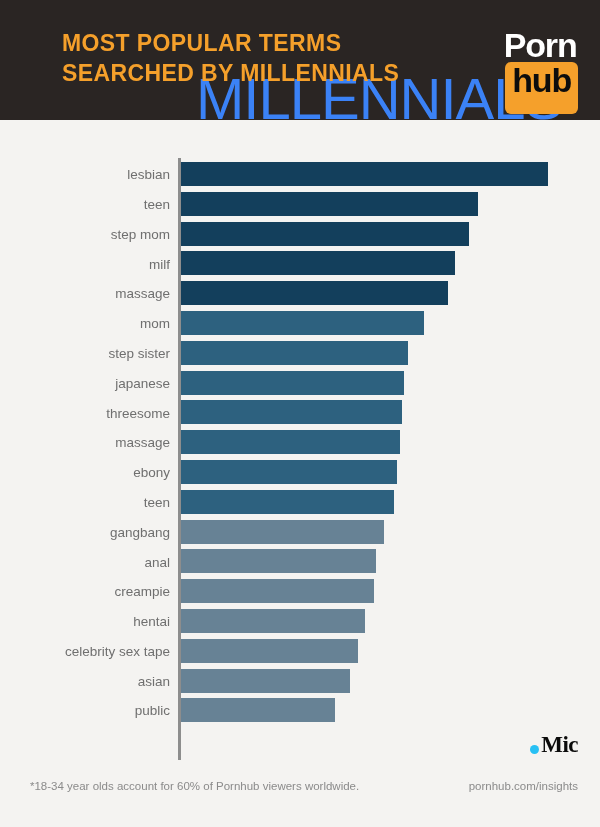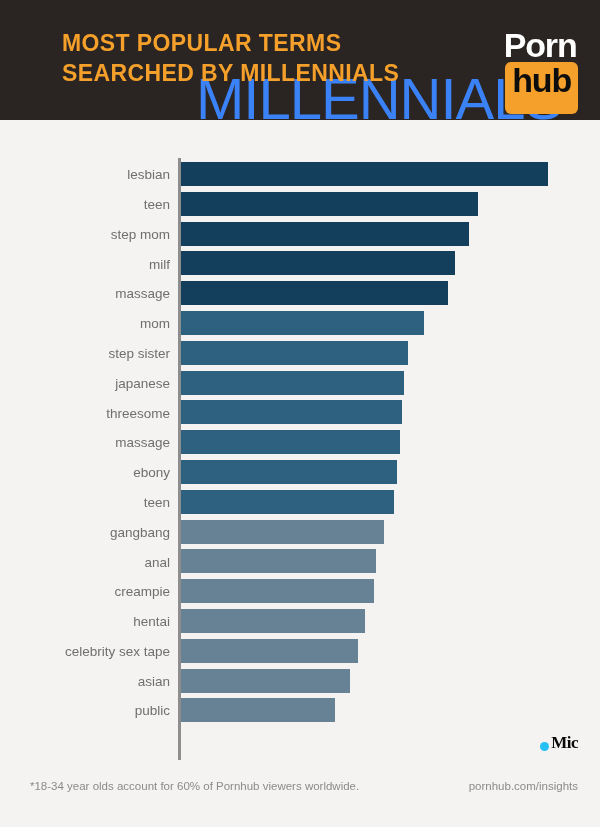--- a/index.html
+++ b/index.html
@@ -150,21 +150,21 @@
   .mic-dot {
     width: 9px;
     height: 9px;
     border-radius: 50%;
     background: #27c0f4;
     margin-right: 2px;
     margin-top: 9px;
   }
   .mic-text {
     font-family: "Liberation Serif", serif;
-    font-size: 17px;
+    font-size: 23px;
     font-weight: bold;
     color: #0a0a0a;
     letter-spacing: -0.5px;
   }
 
   .footer-note {
     position: absolute;
     left: 30px;
     top: 780px;
     font-size: 11.5px;

